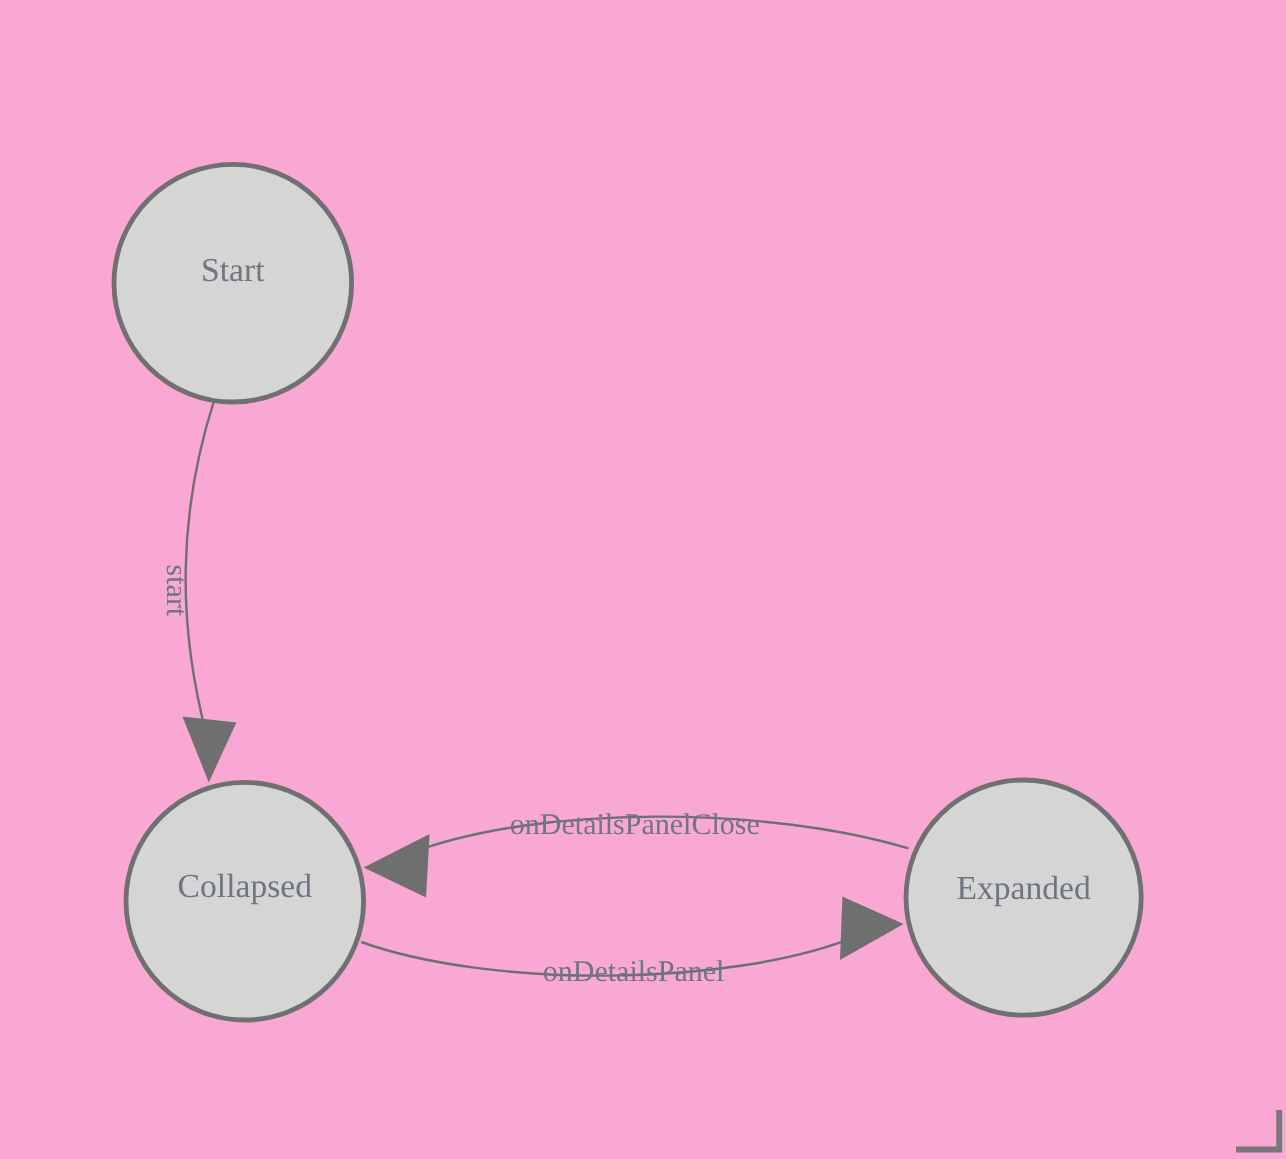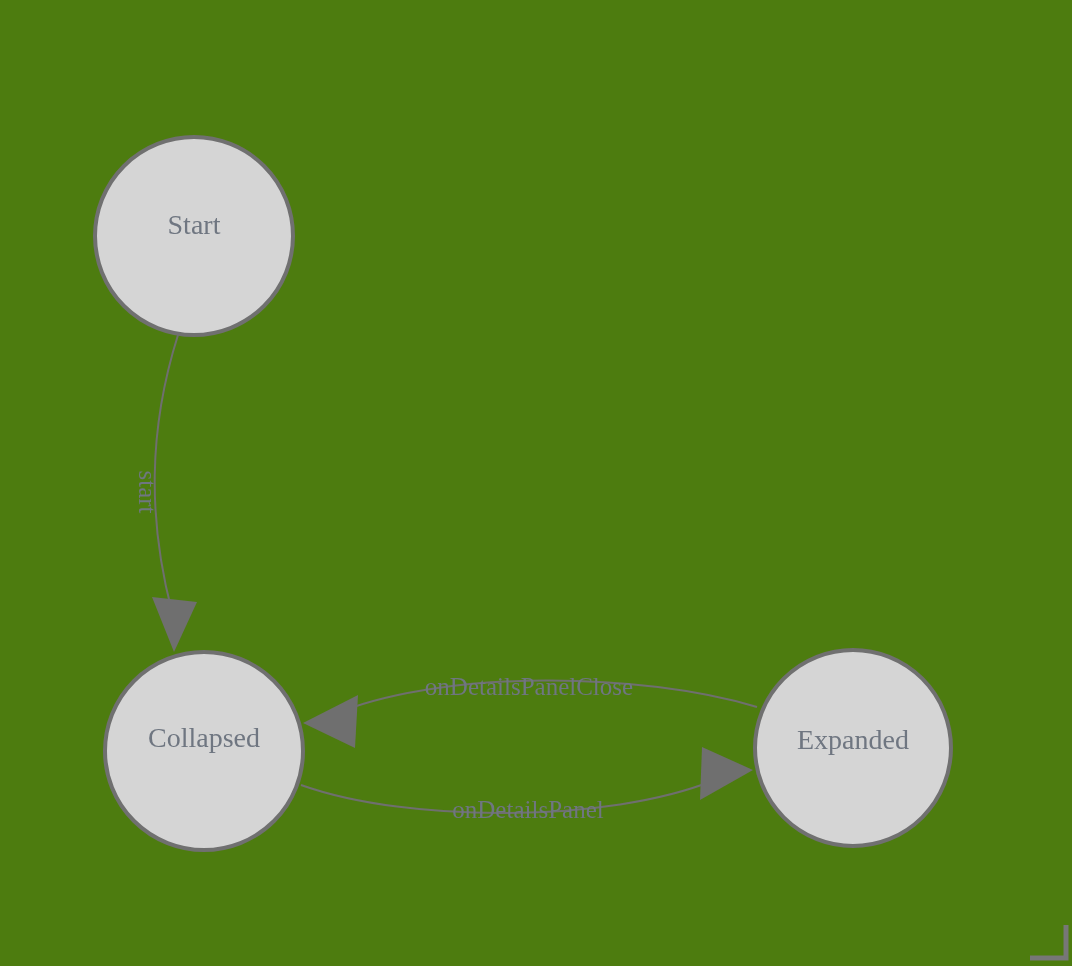--- a/index.html
+++ b/index.html
@@ -7,21 +7,21 @@
     padding: 0;
     background: #ffffff;
   }
   body {
     font-family: "Liberation Serif", serif;
   }
   #canvas {
     position: relative;
     width: 1072px;
     height: 966px;
-    background: #4d7c0f;
+    background: #f9a8d4;
     overflow: hidden;
   }
   #diagram-svg {
     position: absolute;
     left: 0;
     top: 0;
     width: 1072px;
     height: 966px;
   }
   .node-circle {

